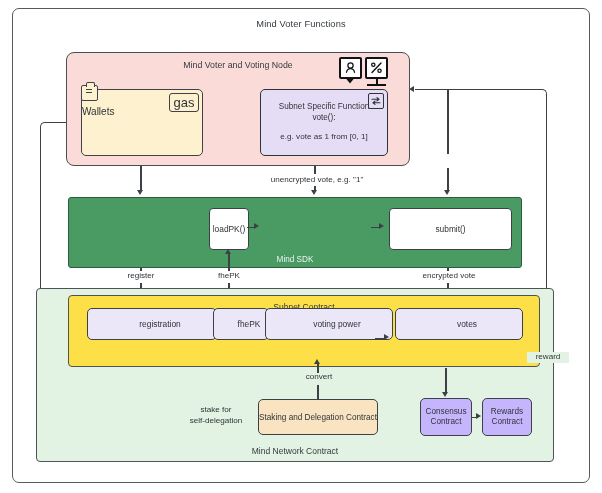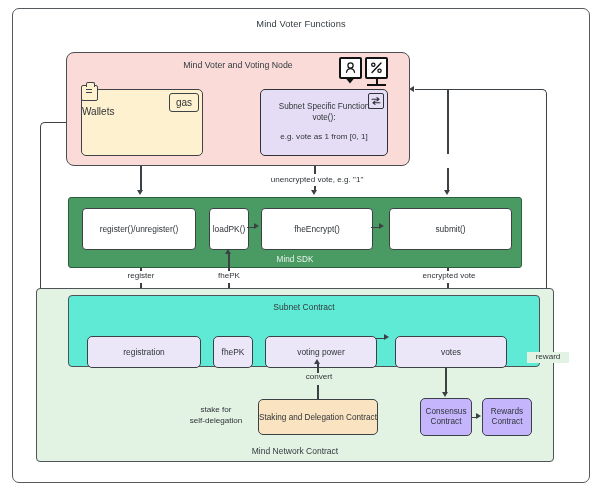--- a/index.html
+++ b/index.html
@@ -52,21 +52,21 @@
     box-shadow:0 3px 0 0 #3f4347;
   }
   .wallets-tab-top{
     position:absolute;left:4px;top:-4px;width:7px;height:4px;
     border:1.4px solid #3f4347;border-bottom:none;border-radius:2px 2px 0 0;background:#fdf1cf;
   }
   .gas-tag{
     position:absolute;right:3px;top:3px;width:28px;height:17px;
     background:#fdf1cf;border:1.3px solid #3f4347;border-radius:3px;
     display:flex;align-items:center;justify-content:center;
-    font-size:10px;color:#2f3438;
+    font-size:13px;color:#2f3438;
   }
   .wallets-title{
     position:absolute;left:0;right:0;top:16px;font-size:10px;color:#2f3438;
   }
   .wallets-sub{
     position:absolute;left:0;right:0;top:36px;text-align:center;font-size:8.1px;color:#2f3438;
     line-height:12px;
   }
 
   
@@ -110,30 +110,30 @@
     left:36px;top:288px;width:518px;height:174px;
     background:#e2f2e3;border:1.5px solid #4e5357;border-radius:4px;
   }
   .network-title{
     position:absolute;left:0;right:0;bottom:5px;text-align:center;font-size:8.5px;color:#333a3f;
   }
 
   
   .subnet{
     left:68px;top:295px;width:472px;height:72px;
-    background:#5eead4;border:1.5px solid #4e5357;border-radius:4px;
+    background:#fde047;border:1.5px solid #4e5357;border-radius:4px;
   }
   .subnet-title{
     position:absolute;left:0;right:0;top:6px;text-align:center;font-size:8.5px;color:#333a3f;
   }
   .sn-box{
-    position:absolute;top:40px;height:30px;background:#ebe7f8;
+    position:absolute;top:12px;height:30px;background:#ebe7f8;
     border:1.5px solid #3c4145;border-radius:5px;
     display:flex;align-items:center;justify-content:center;
-    font-size:8.4px;color:#2f3438;text-align:center;
+    font-size:8.4px;color:#2f3438;text-align:center;padding-left:16px;
   }
   .sn-b1{left:18px;width:112px;}
   .sn-b2{left:144px;width:38px;}
   .sn-b3{left:196px;width:110px;}
   .sn-b4{left:326px;width:110px;}
 
   
   .staking{
     left:258px;top:399px;width:120px;height:36px;
     background:#fae3c0;border:1.5px solid #3c4145;border-radius:5px;
@@ -257,23 +257,21 @@
   <div class="abs edge-label on-white" style="left:264px;top:175px;width:106px;">unencrypted vote, e.g. "1"</div>
   <div class="abs ln lv" style="left:314.4px;top:186px;width:1.2px;height:5px;"></div>
   <div class="abs arrow-d" style="left:311.4px;top:190px;"></div>
 
   <div class="abs ln lv" style="left:447.4px;top:89px;width:1.2px;height:65px;"></div>
   <div class="abs edge-label on-white" style="left:432px;top:156px;width:32px;margin-top:40px;">sign</div>
   <div class="abs ln lv" style="left:447.4px;top:168px;width:1.2px;height:23px;"></div>
   <div class="abs arrow-d" style="left:444.4px;top:190px;"></div>
 
   <div class="abs sdk">
-    <div class="sdk-box sdk-b1">register()/unregister()</div>
     <div class="sdk-box sdk-b2">loadPK()</div>
-    <div class="sdk-box sdk-b3">fheEncrypt()</div>
     <div class="sdk-box sdk-b4">submit()</div>
     <div class="sdk-title">Mind SDK</div>
   </div>
 
   <div class="abs ln lh" style="left:247px;top:226.5px;width:8px;"></div>
   <div class="abs arrow-r" style="left:254px;top:223px;"></div>
 
   <div class="abs ln lh" style="left:371px;top:226.5px;width:9px;"></div>
   <div class="abs arrow-r" style="left:379px;top:223px;"></div>
 

